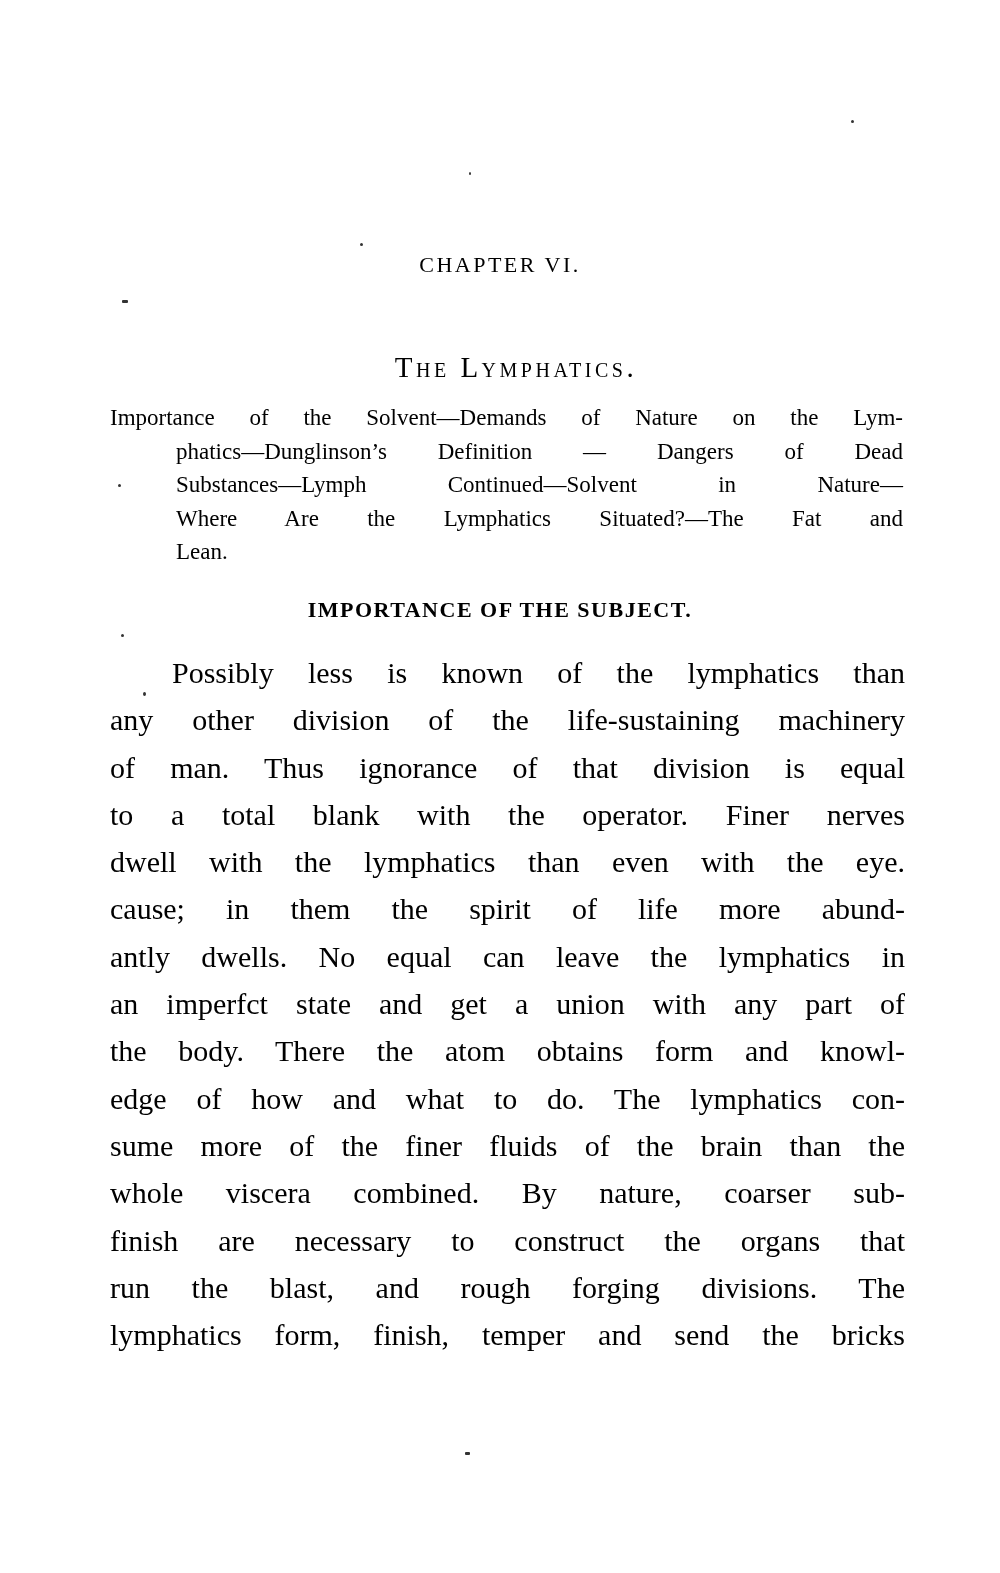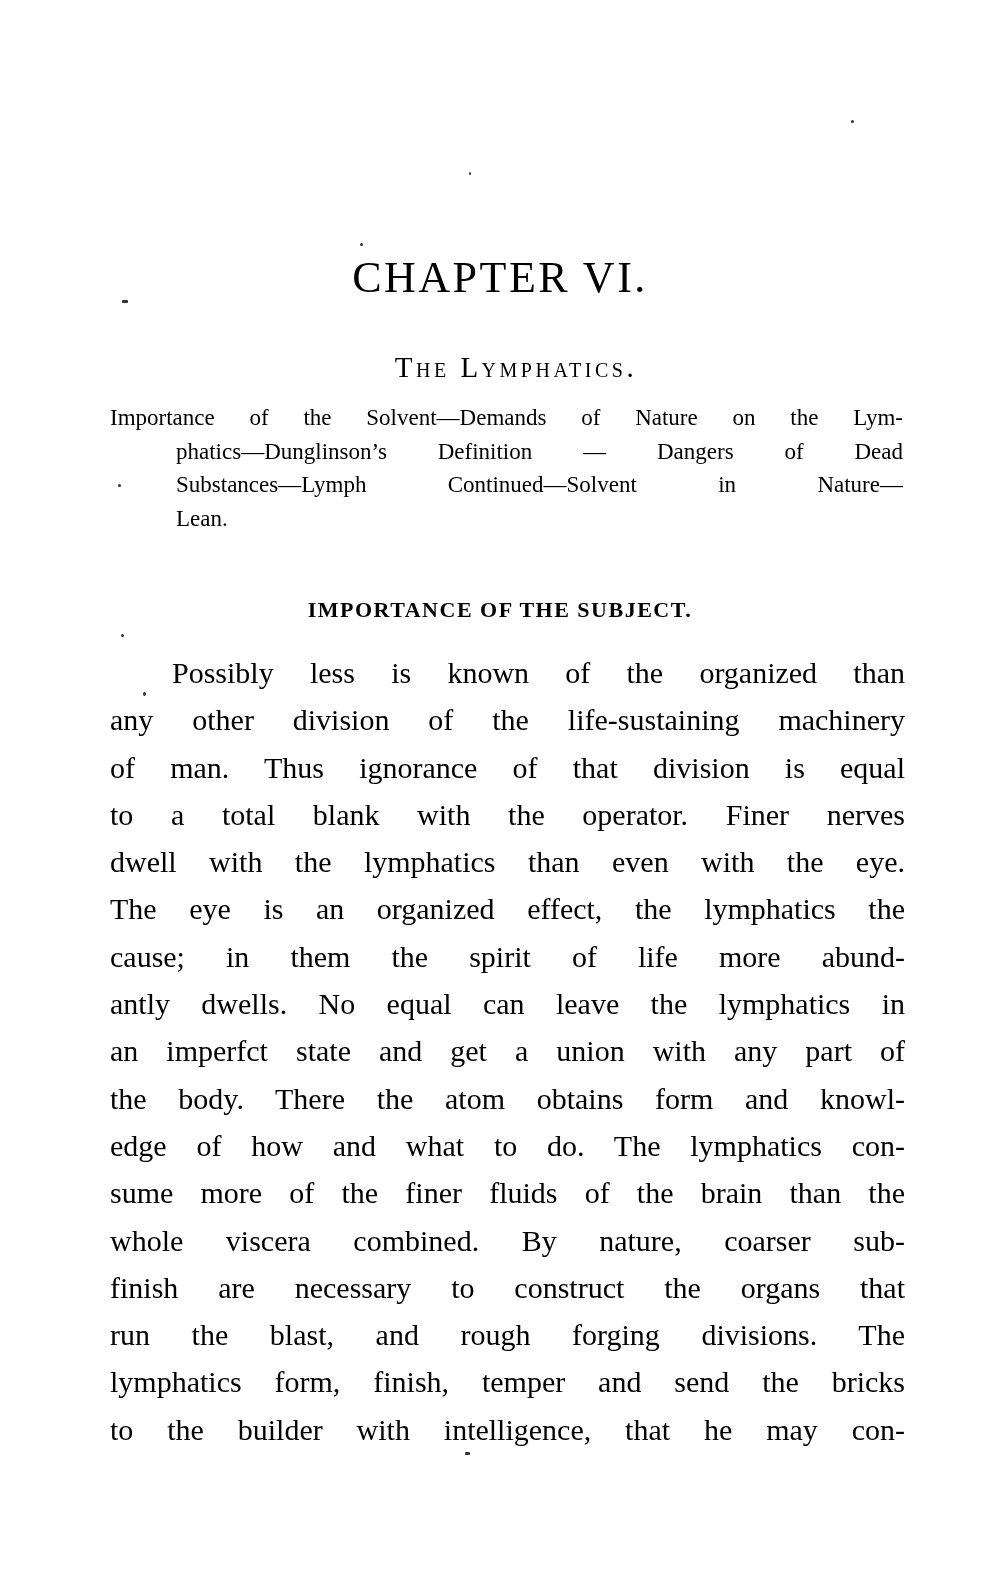--- a/index.html
+++ b/index.html
@@ -16,21 +16,21 @@
     font-family: "Liberation Serif", serif;
     overflow: hidden;
   }
   .chapter-title {
     position: absolute;
     top: 252px;
     left: 0;
     width: 100%;
     margin: 0;
     text-align: center;
-    font-size: 44px;
+    font-size: 22px;
     font-weight: normal;
     letter-spacing: 2.5px;
   }
   .chapter-subtitle {
     position: absolute;
     top: 335px;
     left: 0;
     width: 100%;
     margin: 16px;
     text-align: center;
@@ -91,43 +91,42 @@
 <div class="page">
 
   <h1 class="chapter-title">CHAPTER VI.</h1>
 
   <h2 class="chapter-subtitle">The Lymphatics.</h2>
 
   <div class="synopsis">
       <div class="line">Importance of the Solvent—Demands of Nature on the Lym-</div>
       <div class="line">phatics—Dunglinson’s Definition — Dangers of Dead</div>
       <div class="line">Substances—Lymph Continued—Solvent in Nature—</div>
+      <div class="line">Where Are the Lymphatics Situated?—The Fat and</div>
       <div class="line">Lean.</div>
     </div>
 
   <h3 class="section-heading">IMPORTANCE OF THE SUBJECT.</h3>
 
   <div class="body-text">
-      <div class="line">Possibly less is known of the organized than</div>
+      <div class="line">Possibly less is known of the lymphatics than</div>
       <div class="line">any other division of the life-sustaining machinery</div>
       <div class="line">of man.  Thus ignorance of that division is equal</div>
       <div class="line">to a total blank with the operator.  Finer nerves</div>
       <div class="line">dwell with the lymphatics than even with the eye.</div>
-      <div class="line">The eye is an organized effect, the lymphatics the</div>
       <div class="line">cause; in them the spirit of life more abund-</div>
       <div class="line">antly dwells.  No equal can leave the lymphatics in</div>
       <div class="line">an imperfct state and get a union with any part of</div>
       <div class="line">the body.  There the atom obtains form and knowl-</div>
       <div class="line">edge of how and what to do.  The lymphatics con-</div>
       <div class="line">sume more of the finer fluids of the brain than the</div>
       <div class="line">whole viscera combined.  By nature, coarser sub-</div>
       <div class="line">finish are necessary to construct the organs that</div>
       <div class="line">run the blast, and rough forging divisions.  The</div>
       <div class="line">lymphatics form, finish, temper and send the bricks</div>
-      <div class="line">to the builder with intelligence, that he may con-</div>
     </div>
 
   <div class="speck" style="left:851px; top:120px; width:3px; height:3px;"></div>
   <div class="speck" style="left:469px; top:172px; width:2px; height:3px;"></div>
   <div class="speck" style="left:360px; top:243px; width:3px; height:3px;"></div>
   <div class="speck" style="left:122px; top:300px; width:6px; height:3px; border-radius:1px;"></div>
   <div class="speck" style="left:118px; top:484px; width:3px; height:3px;"></div>
   <div class="speck" style="left:121px; top:634px; width:3px; height:3px;"></div>
   <div class="speck" style="left:143px; top:692px; width:3px; height:4px;"></div>
   <div class="speck" style="left:465px; top:1452px; width:5px; height:3px; border-radius:1px;"></div>

